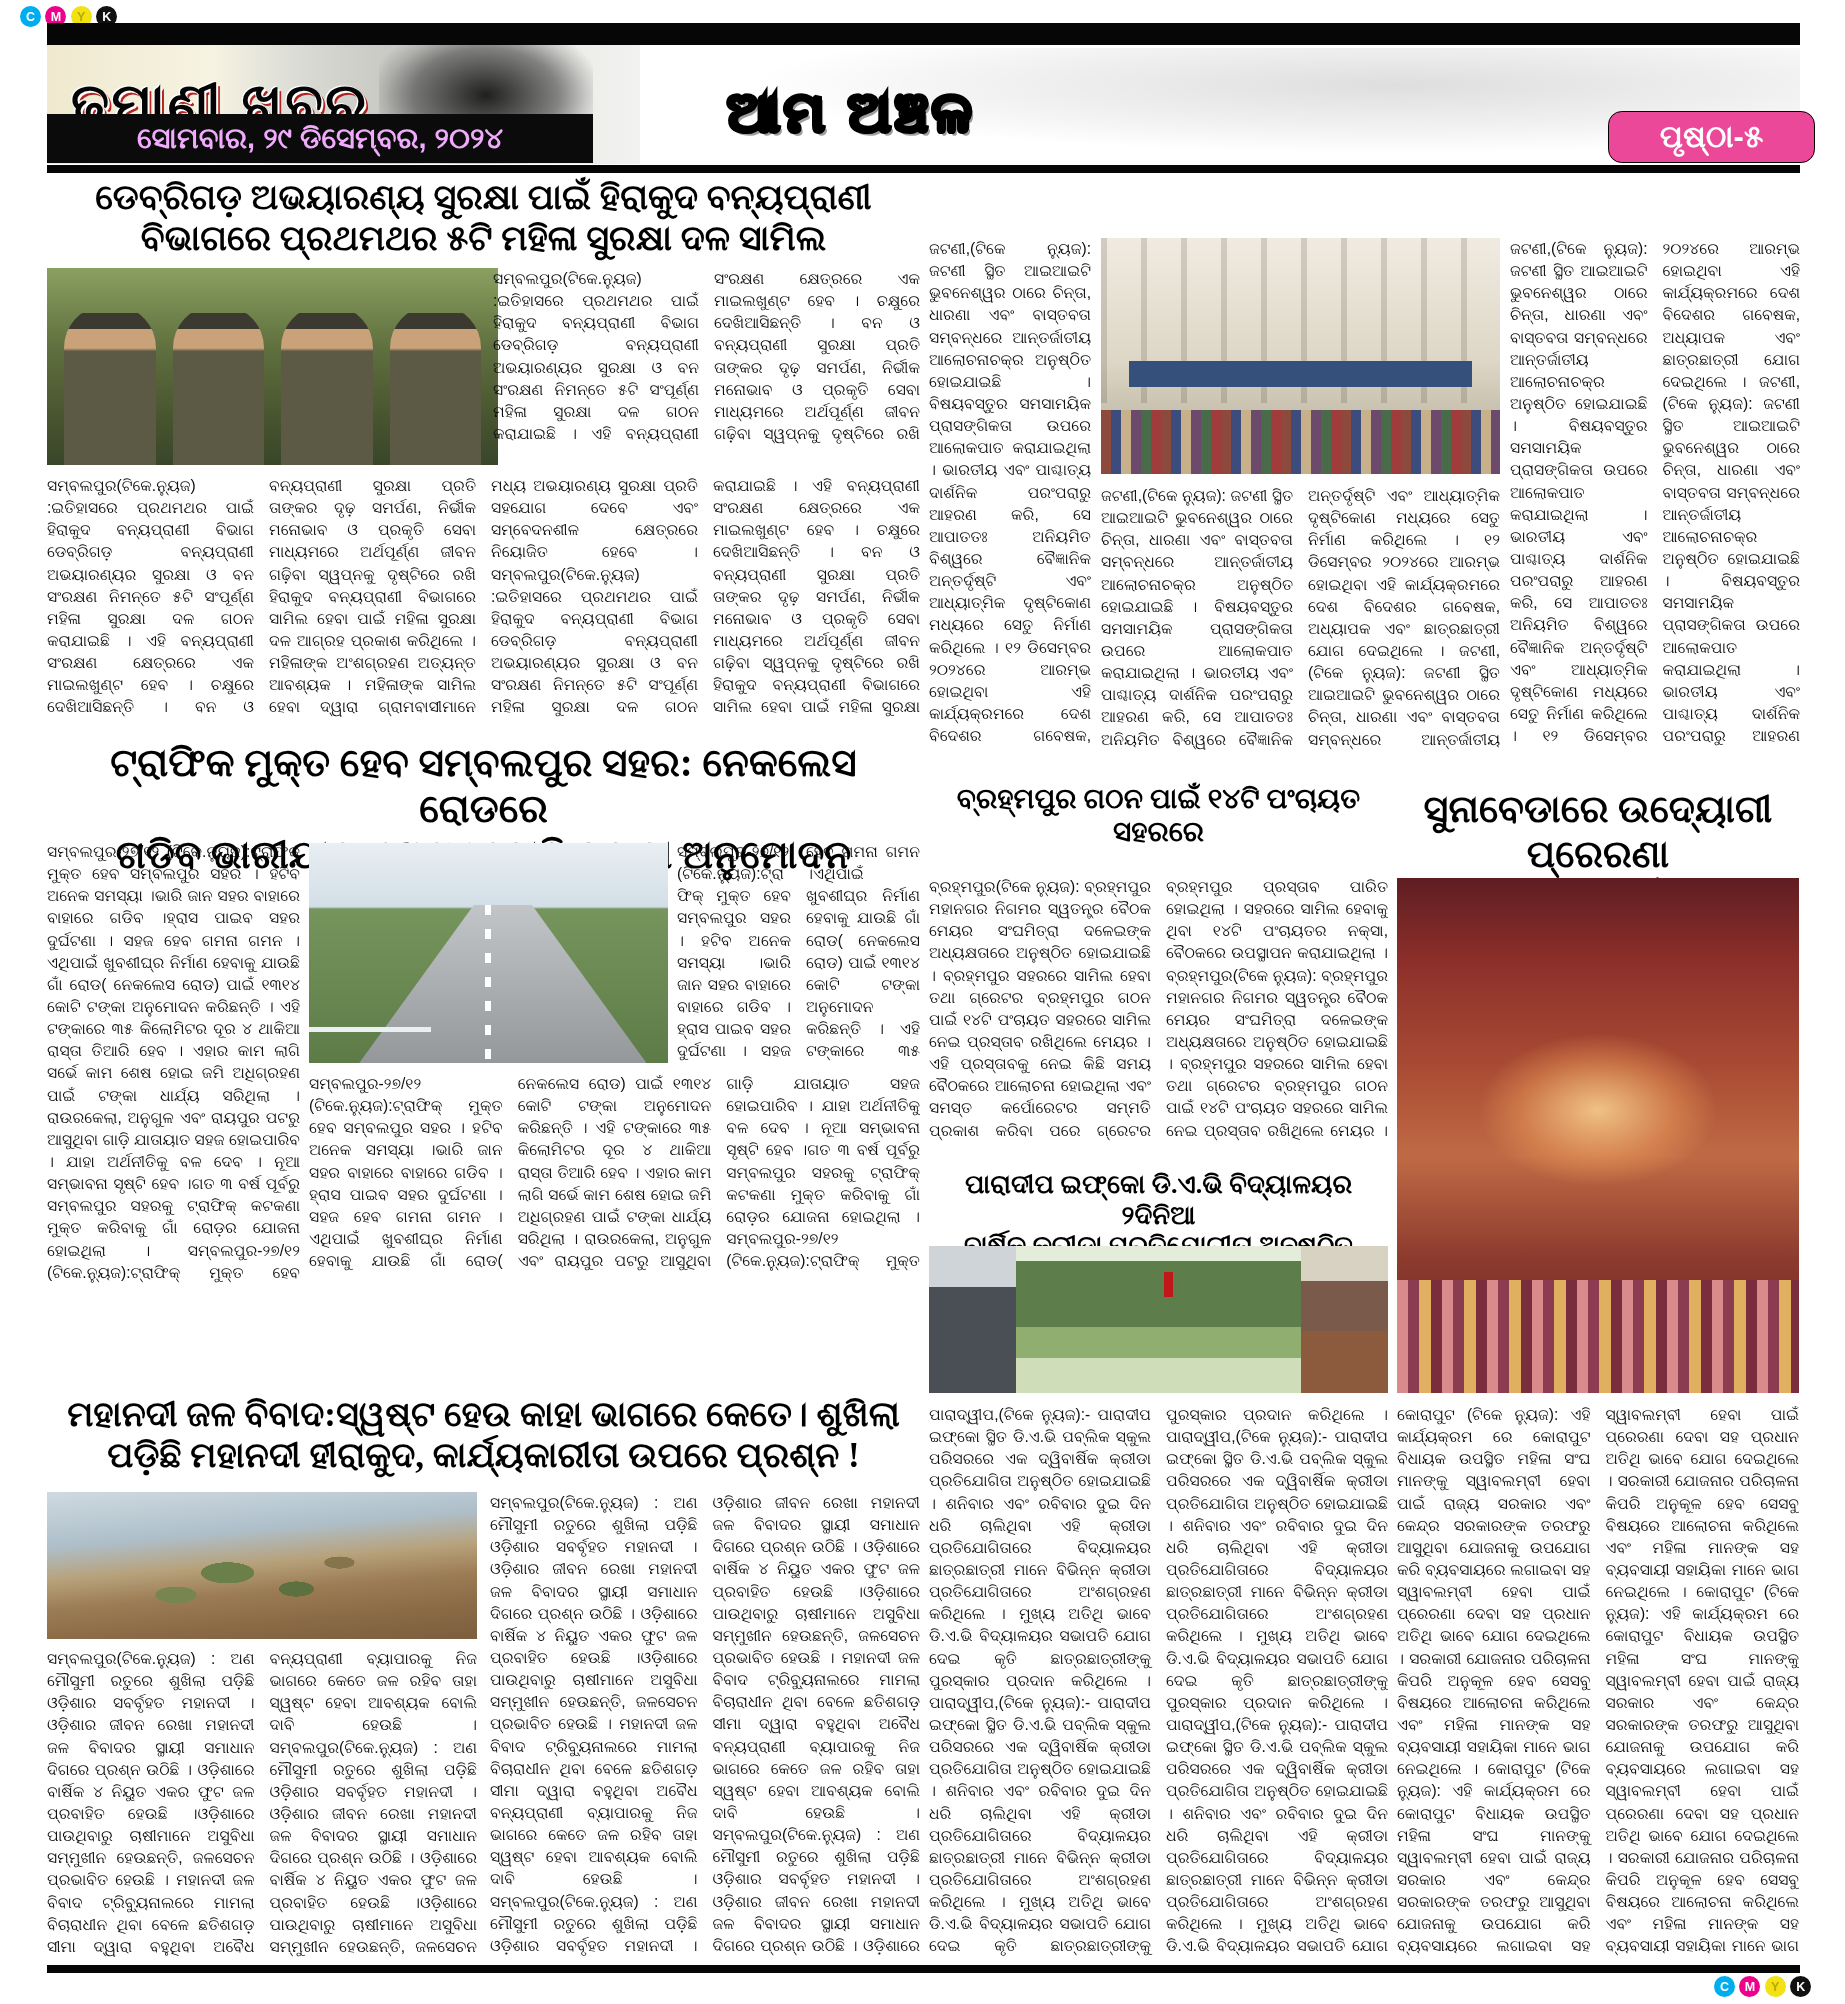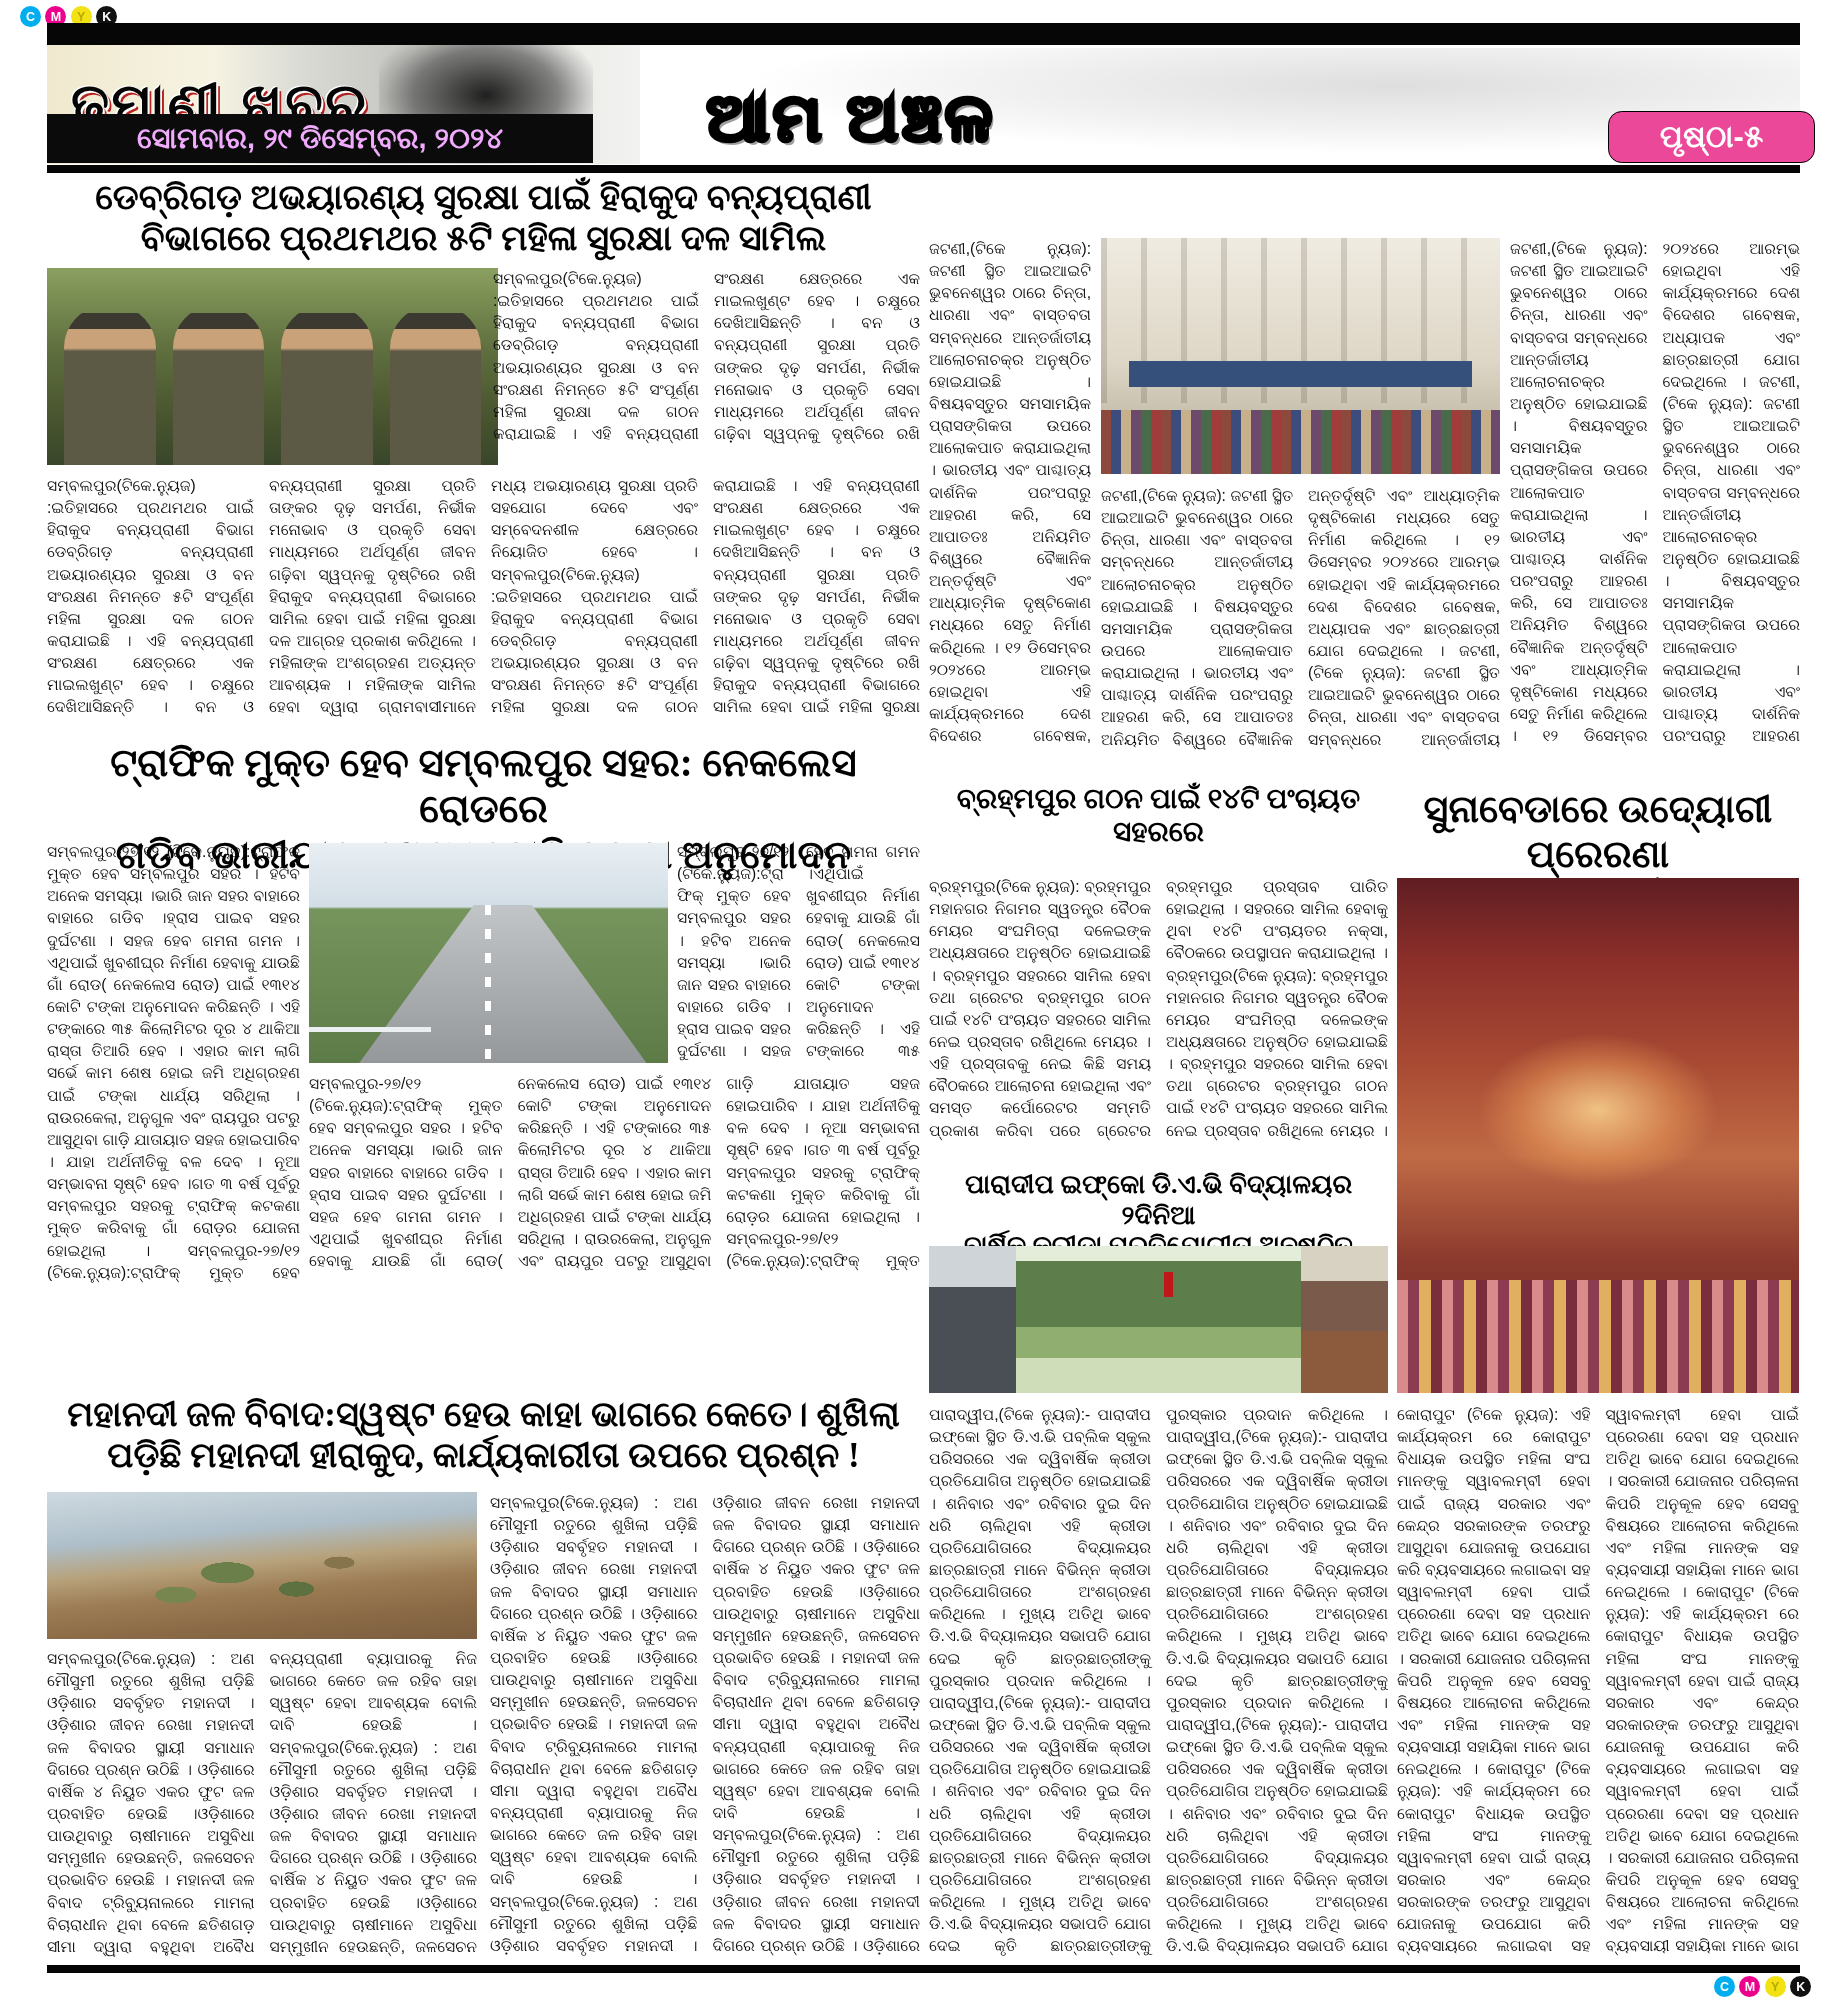--- a/index.html
+++ b/index.html
@@ -17,21 +17,21 @@
   #mast-photo{position:absolute;left:0;top:6.2px;width:593px;height:135px;
       background:linear-gradient(90deg,#f0e9cf 0%,#f6f3e2 28%,#dcdcd6 42%,#c8c8c4 58%,#e6e6e2 76%,#f2f2f0 100%);}
   #mast-palm{position:absolute;left:56%;top:8%;width:36%;height:92%;
       background:radial-gradient(ellipse at 50% 45%,rgba(15,15,15,.92) 0%,rgba(45,45,45,.55) 48%,rgba(90,90,90,.25) 66%,transparent 78%);}
   #mast-cloud{position:absolute;right:0;top:25px;width:1060px;height:106px;
       background:radial-gradient(ellipse at 62% 35%,rgba(0,0,0,.13) 0%,rgba(0,0,0,.05) 45%,transparent 70%);}
   #mast-logo{position:absolute;left:24px;top:48px;font-size:55px;font-weight:900;color:#050505;letter-spacing:2.5px;
       text-shadow:1.9px 1.9px 0 #ffffff,-1.2px -1.2px 0 #ffffff,3.7px 3.7px 0.6px rgba(170,0,0,.85);}
   #date-bar{position:absolute;left:47px;top:114px;width:546px;height:49px;background:#0b0b0b;color:#f0abfc;
       display:flex;align-items:center;justify-content:center;font-size:29px;font-weight:bold;z-index:5;}
-  #page-title{position:absolute;left:614px;top:80px;width:474px;text-align:center;font-size:65px;font-weight:900;
+  #page-title{position:absolute;left:614px;top:80px;width:474px;text-align:center;font-size:55px;font-weight:900;
       color:#ffffff;-webkit-text-stroke:4.4px #000;text-shadow:3.1px 3.7px 0 rgba(80,80,80,.55);z-index:6;letter-spacing:3.7px;}
   #page-badge{position:absolute;left:1608px;top:111px;width:205px;height:50px;background:#ec4899;border:1.9px solid #000;
       border-radius:13.7px;color:#fff;display:flex;align-items:center;justify-content:center;font-size:31px;font-weight:bold;z-index:6;}
   #top-rule{position:absolute;left:47px;top:165px;width:1753px;height:8px;background:#050505;}
   #bottom-rule{position:absolute;left:47px;top:1965px;width:1753px;height:7.5px;background:#050505;}
   
   .hl{position:absolute;text-align:center;font-weight:bold;color:#000;line-height:1.18;}
   .hl .l{display:block;font-family:Liberation Serif, serif;}
   #hl-a{left:47px;top:177px;width:873px;font-size:35px;}
   #hl-d{left:929px;top:182px;width:870px;font-size:30px;}

